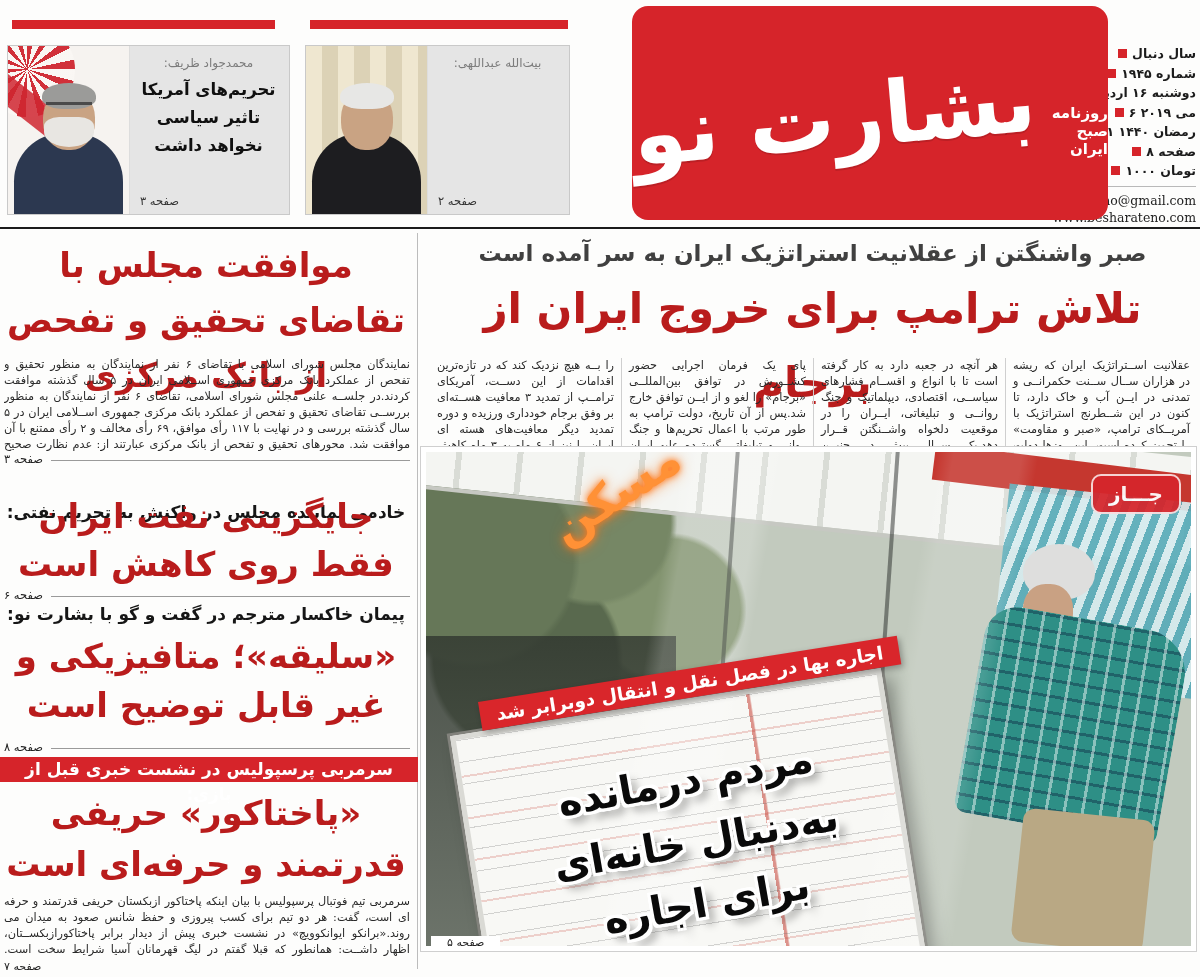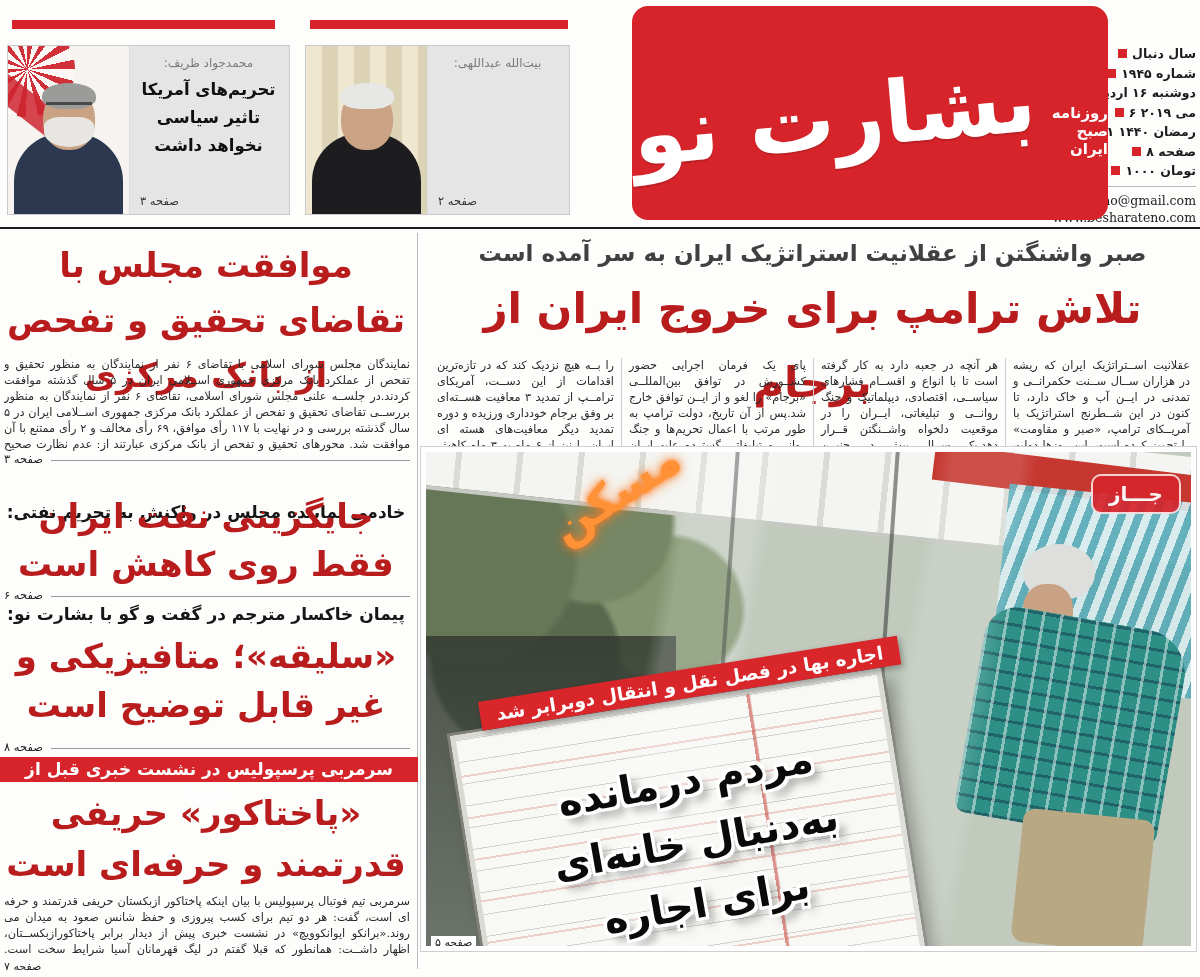--- a/index.html
+++ b/index.html
@@ -133,21 +133,21 @@
              repeating-linear-gradient(0deg, transparent 0 21px, rgba(110,110,110,.28) 21px 22px),
              linear-gradient(90deg, transparent 0 69%, rgba(198,64,52,.55) 69% 69.6%, transparent 70%),
              repeating-linear-gradient(0deg, transparent 0 40px, rgba(198,64,52,.22) 40px 42px); }
   .rent-banner { position:absolute; left:52px; top:250px; width:424px; transform:rotate(-9deg); transform-origin:left top;
                  background:#d9262b; color:#fff; font-size:18.5px; font-weight:800; text-align:center;
                  padding:4px 10px; white-space:nowrap; box-shadow:2px 3px 6px rgba(0,0,0,.3); }
   .photo-overlay { position:absolute; left:58px; top:296px; width:424px; transform:rotate(-10deg); text-align:center; }
   .overlay-line { font-size:40px; font-weight:800; color:#0a0a0a; line-height:1.55; white-space:nowrap;
                   text-shadow:-3px -3px 0 #fff, 3px -3px 0 #fff, -3px 3px 0 #fff, 3px 3px 0 #fff,
                               0 -3px 0 #fff, 0 3px 0 #fff, -3px 0 0 #fff, 3px 0 0 #fff, 7px 8px 8px rgba(0,0,0,.35); }
-  .photo-page { position:absolute; left:10px; bottom:2px; font-size:11px; color:#222; background:#fff; padding:0 4px; }
+  .photo-page { position:absolute; left:10px; bottom:2px; font-size:11px; color:#222; background:#fff; padding:0 16px; }
 </style>
 </head>
 <body>
 
 <div class="page">
 
   <div class="abs info-col">
     <div class="info-line">
         <span class="sq"></span>
         <span class="txt">سال دنبال</span>

